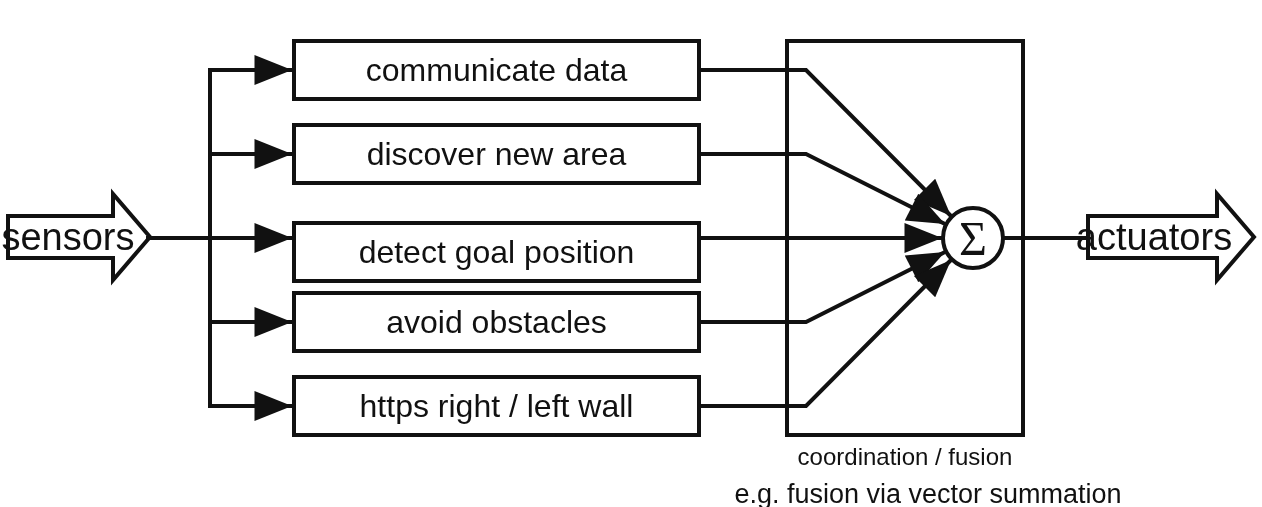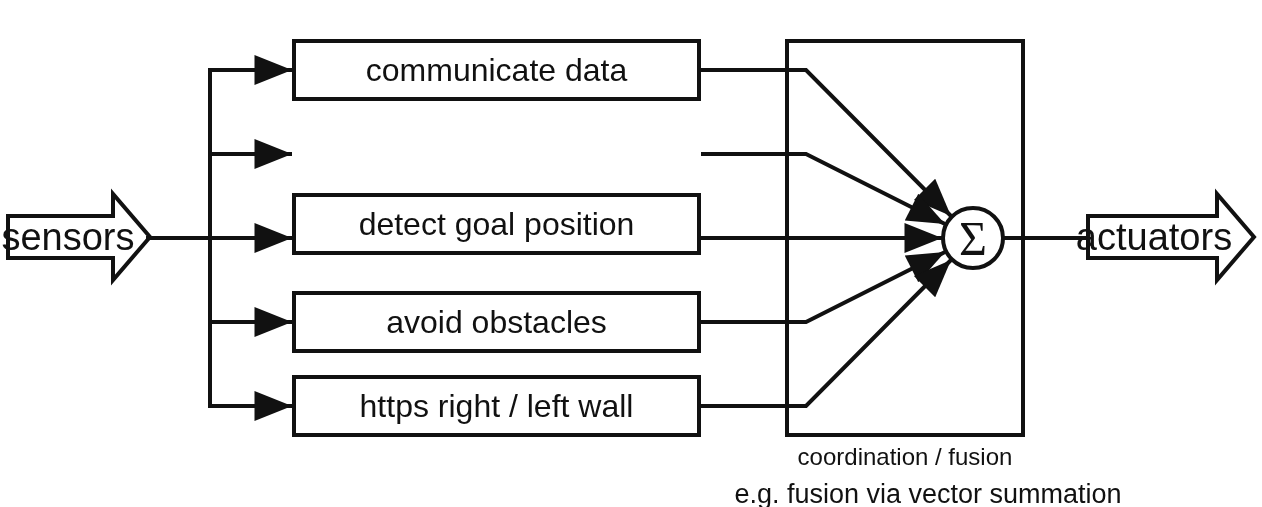--- a/index.html
+++ b/index.html
@@ -106,21 +106,24 @@
 </head>
 <body>
 
 <div class="canvas">
 
   <div class="fusion-box"></div>
 
   <div class="behavior-box" style="top:23px">
     <span class="behavior-label">communicate data</span>
   </div>
-  <div class="behavior-box" style="top:177px">
+  <div class="behavior-box" style="top:107px">
+    <span class="behavior-label">discover new area</span>
+  </div>
+  <div class="behavior-box" style="top:205px">
     <span class="behavior-label">detect goal position</span>
   </div>
   <div class="behavior-box" style="top:275px">
     <span class="behavior-label">avoid obstacles</span>
   </div>
   <div class="behavior-box" style="top:359px">
     <span class="behavior-label">https right / left wall</span>
   </div>
 
   <svg class="wires" viewBox="0 0 1262 507" fill="none" stroke="#111111" stroke-width="4">

